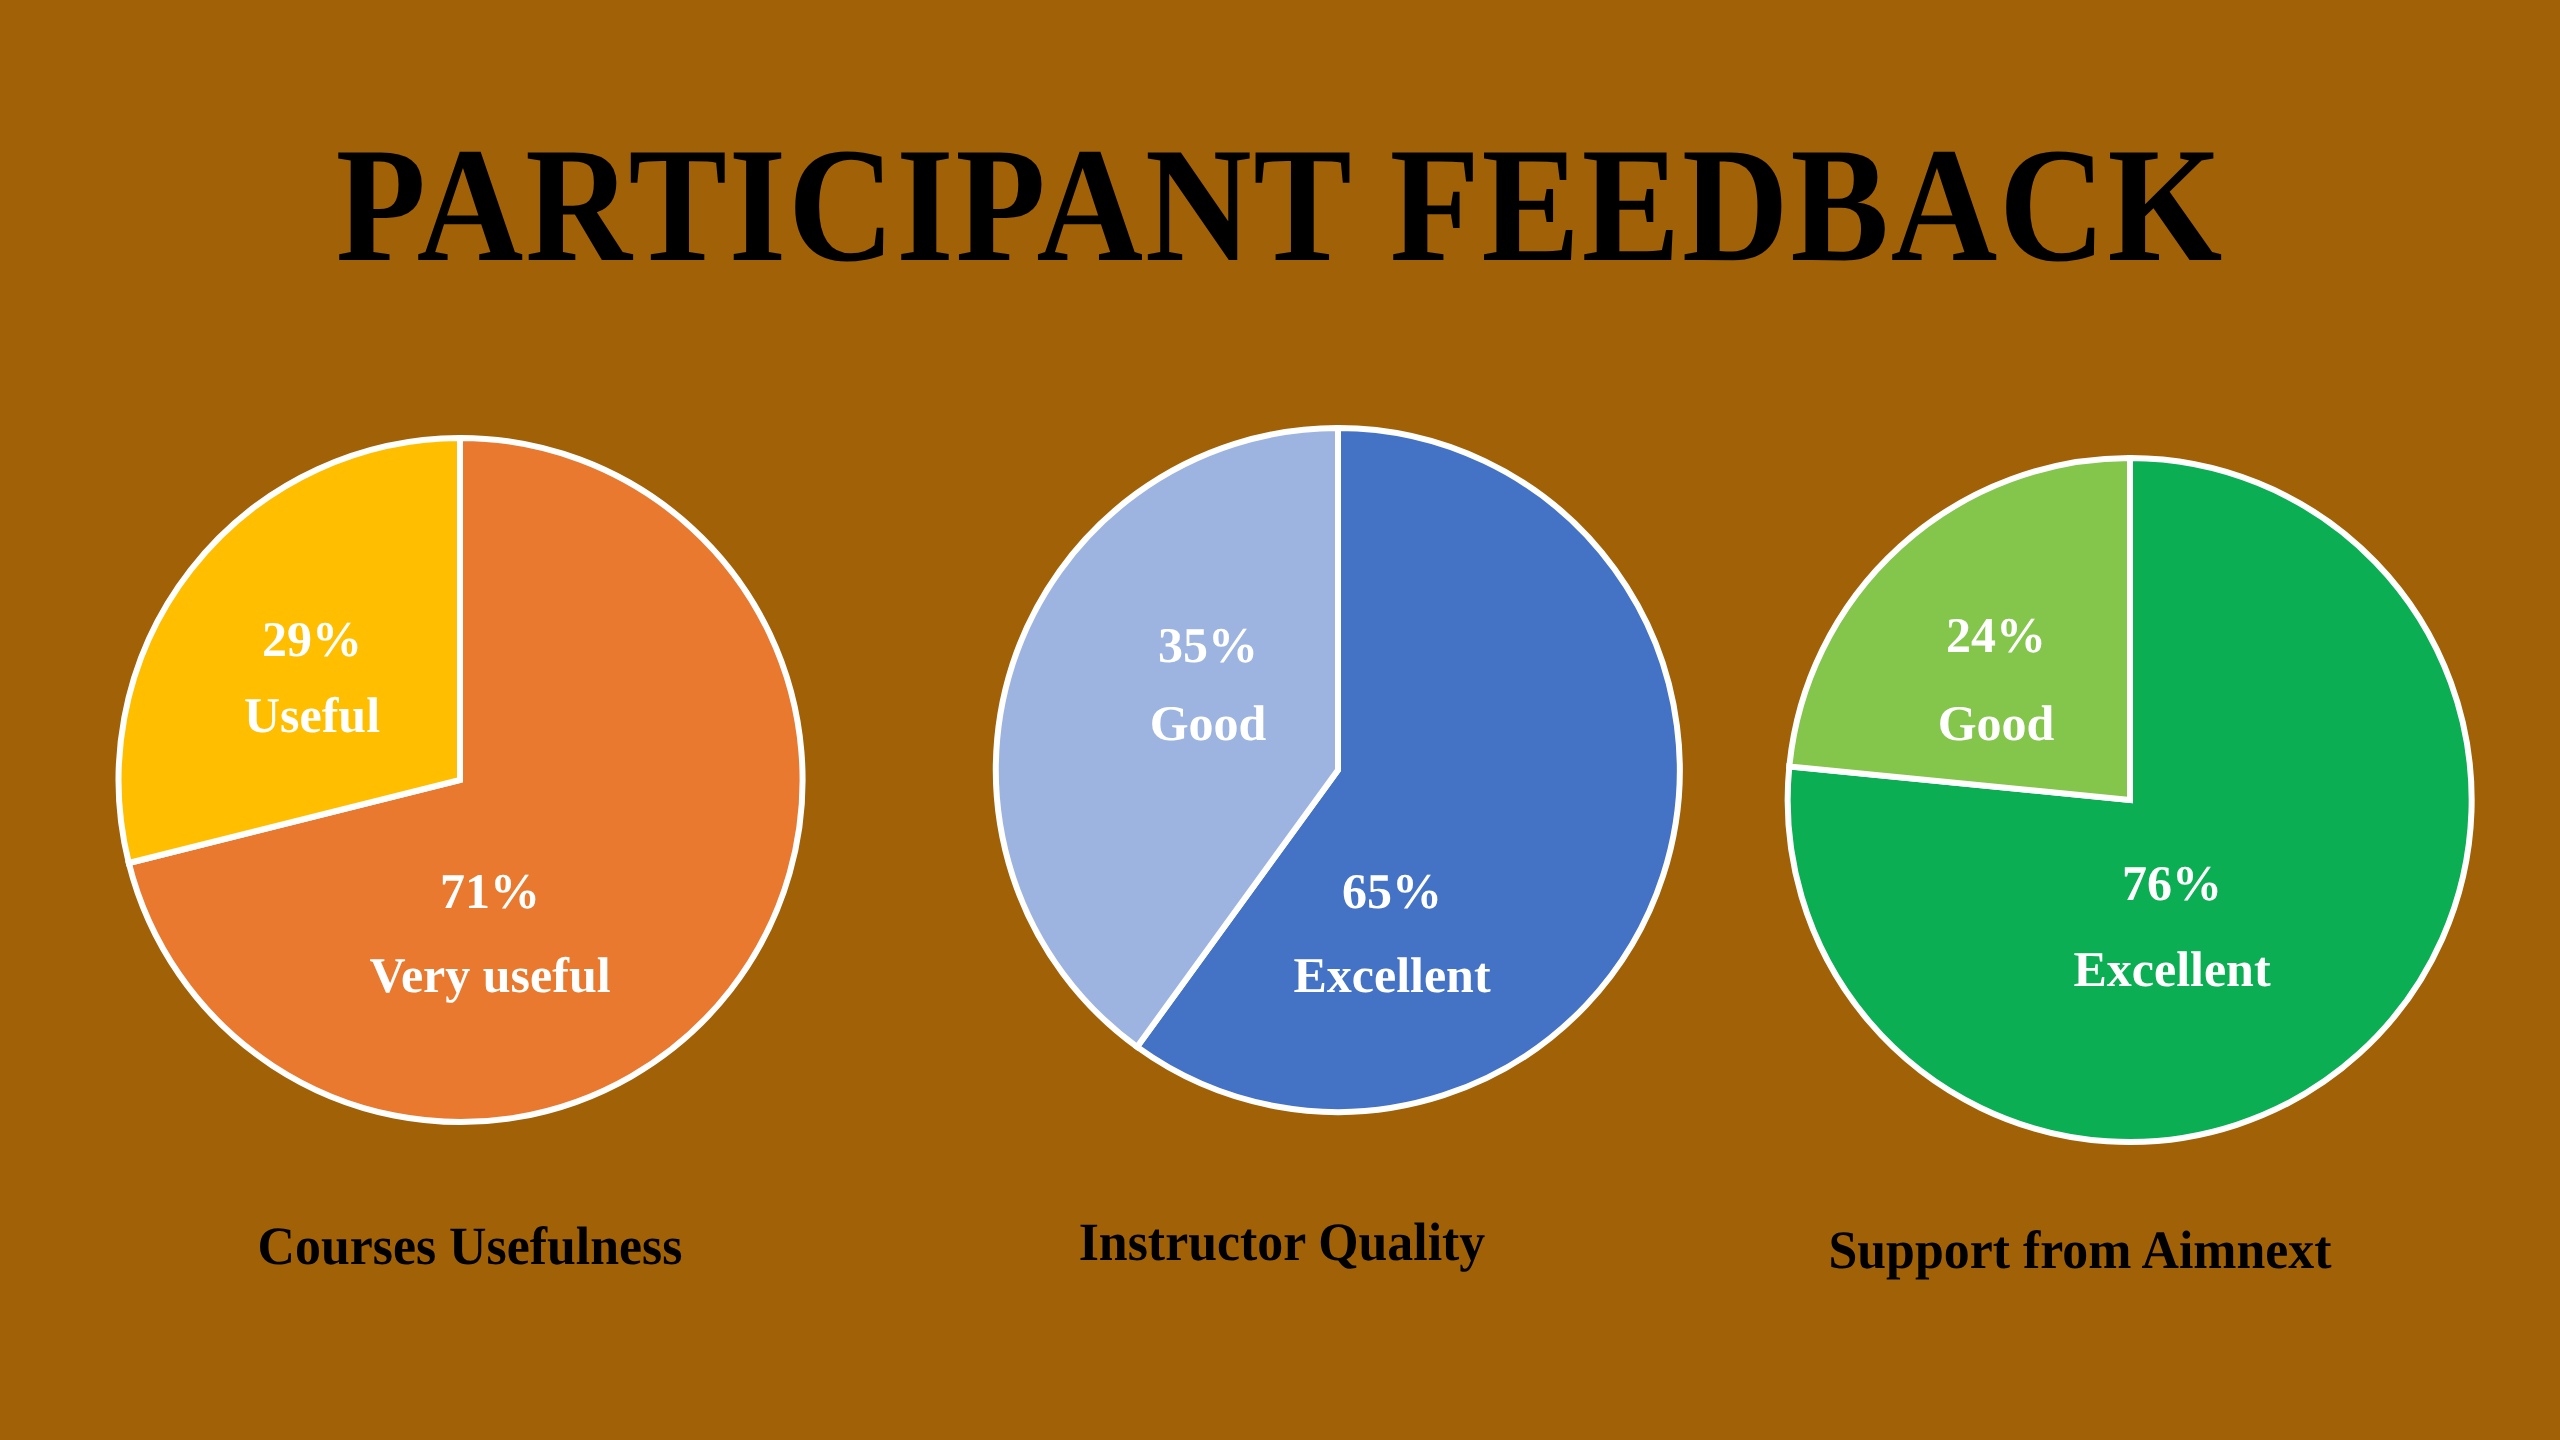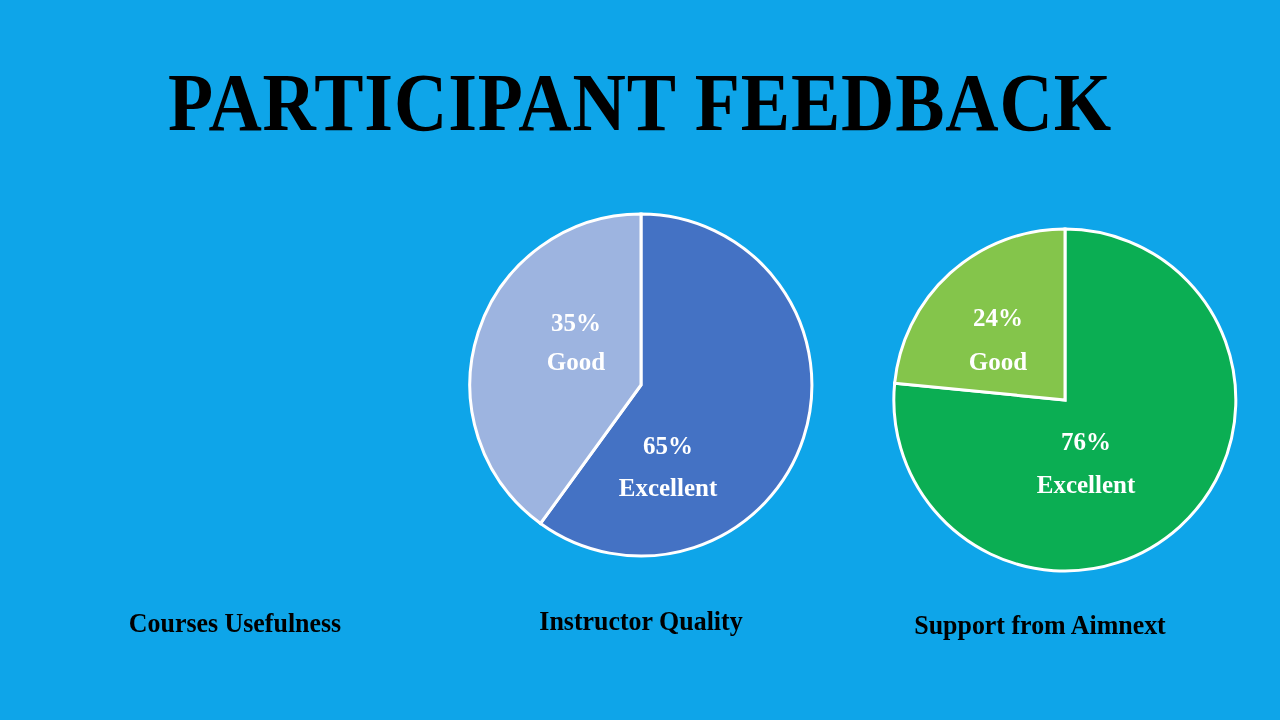--- a/index.html
+++ b/index.html
@@ -13,21 +13,21 @@
     height: 720px;
     position: relative;
     overflow: hidden;
     font-family: "Liberation Serif", "DejaVu Serif", serif;
     -webkit-font-smoothing: antialiased;
   }
 
   #slide {
     position: absolute;
     inset: 0;
-    background: #0ea5e9;
+    background: #a16207;
   }
 
   
   #page-title {
     position: absolute;
     top: 62px;
     left: 0;
     width: 1280px;
     text-align: center;
     font-family: "Liberation Serif", "DejaVu Serif", serif;
@@ -72,24 +72,38 @@
     transform: scaleX(0.96);
   }
 </style>
 </head>
 <body>
 
 <div id="slide">
 
   <div id="page-title">PARTICIPANT FEEDBACK</div>
 
+  <div class="pie-block" style="left:58px; top:218px;">
+    <svg class="pie-svg" width="344" height="344" viewBox="0 0 344 344">
+
+      <path fill="#E8792E" stroke="#FFFFFF" stroke-width="3" d="M 172 172 L 172 1 A 171 171 0 1 1 6.40 213.50 Z"></path>
+
+      <path fill="#FFBF00" stroke="#FFFFFF" stroke-width="3" d="M 172 172 L 6.40 213.50 A 171 171 0 0 1 172 1 Z"></path>
+
+      <text class="slice-label slice-label-pct" x="98" y="110">29%</text>
+      <text class="slice-label slice-label-name" x="98" y="148">Useful</text>
+
+      <text class="slice-label slice-label-pct" x="187" y="236">71%</text>
+      <text class="slice-label slice-label-name" x="187" y="278">Very useful</text>
+    </svg>
+  </div>
 
   <div class="caption" style="left:0px; top:608px; width:470px;">Courses Usefulness</div>
 
-  <div class="pie-block" style="left:469px; top:213px;">
+  <div class="pie-block" style="left:497px; top:213px;">
     <svg class="pie-svg" width="344" height="344" viewBox="0 0 344 344">
 
       <path fill="#4472C4" stroke="#FFFFFF" stroke-width="3" d="M 172 172 L 172 1 A 171 171 0 1 1 71.53 310.45 Z"></path>
 
       <path fill="#9DB4E0" stroke="#FFFFFF" stroke-width="3" d="M 172 172 L 71.53 310.45 A 171 171 0 0 1 172 1 Z"></path>
 
       <text class="slice-label slice-label-pct" x="107" y="118">35%</text>
       <text class="slice-label slice-label-name" x="107" y="157">Good</text>
 
       <text class="slice-label slice-label-pct" x="199" y="241">65%</text>

